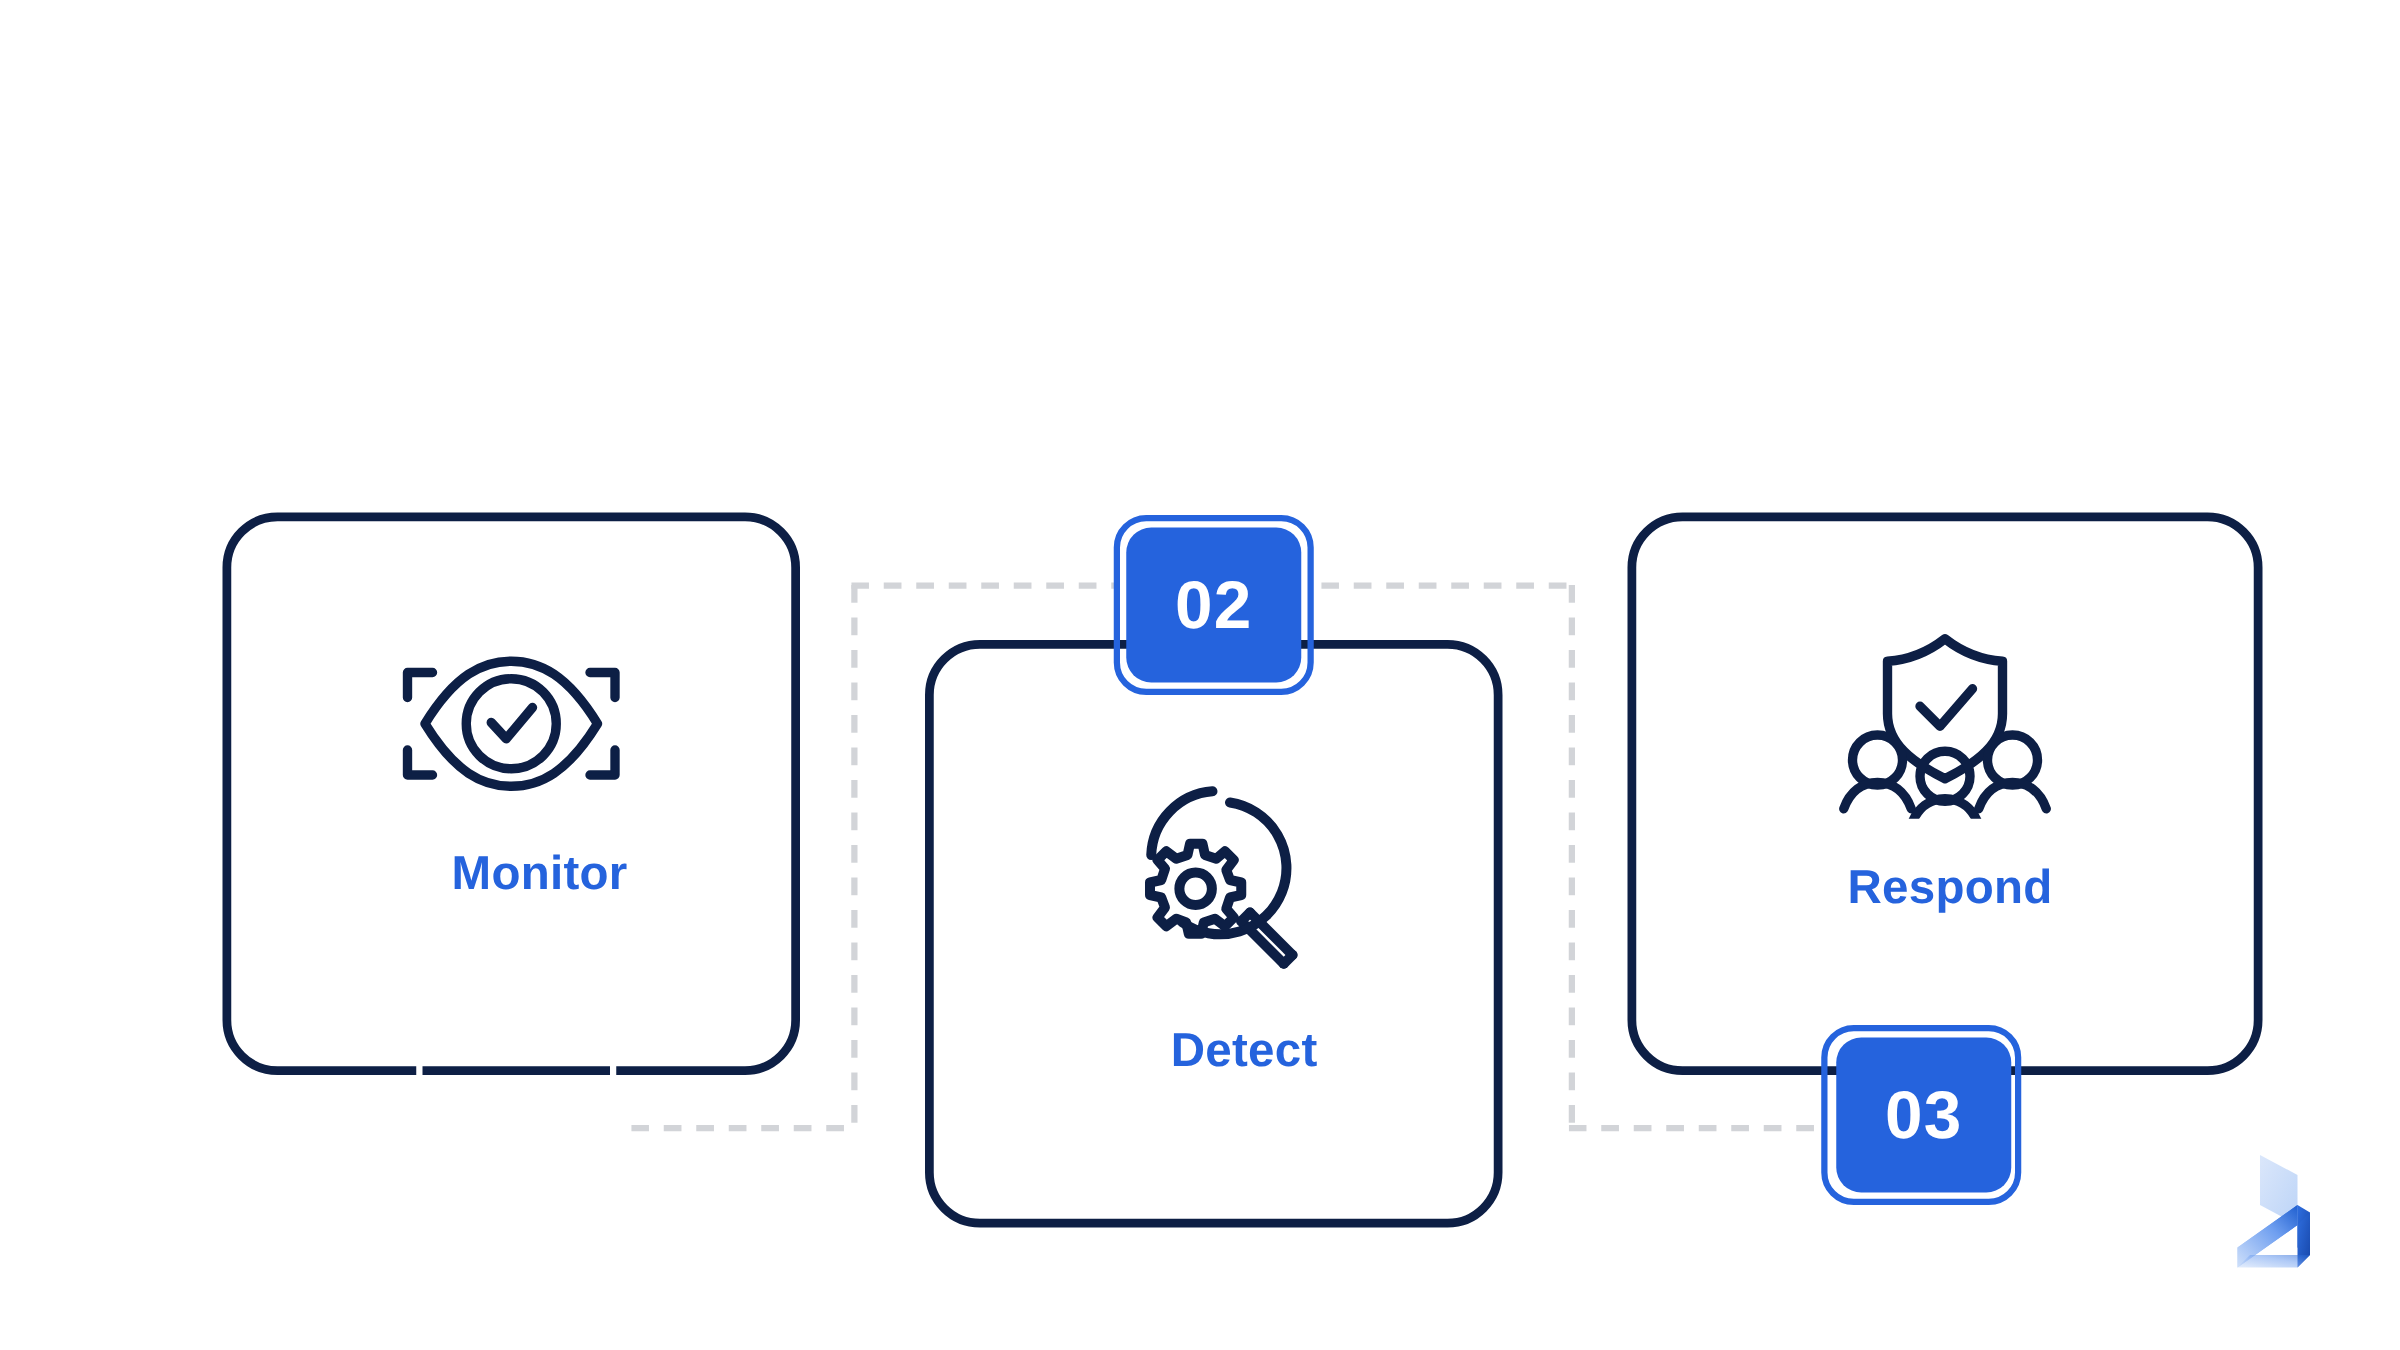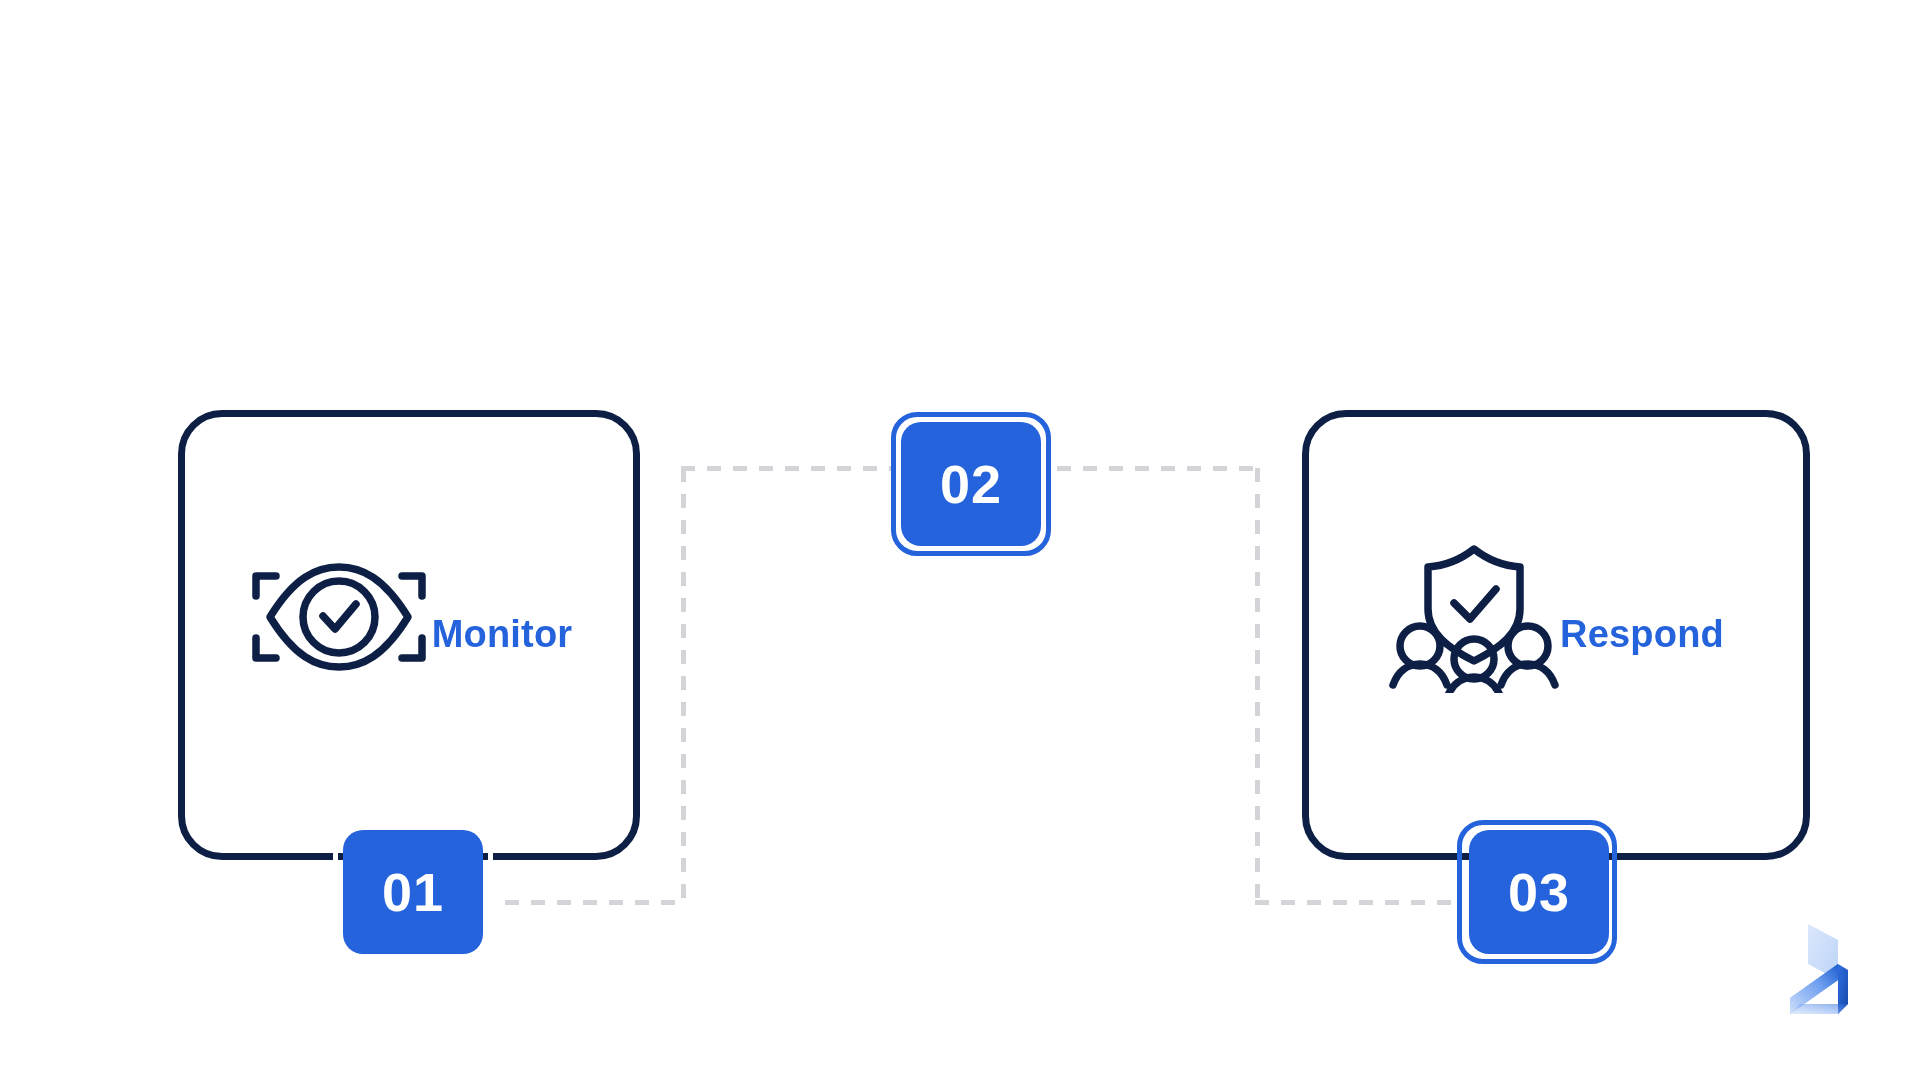--- a/index.html
+++ b/index.html
@@ -65,21 +65,22 @@
     border: 7px solid #0d1f45;
     border-radius: 44px;
     background: #ffffff;
     display: flex;
     flex-direction: column;
     align-items: center;
     justify-content: center;
   }
   .card-inner {
     display: flex;
-    align-items: center;
+    flex-direction: column;
+    align-items: flex-end;
   }
   .card-icon {
     display: block;
     line-height: 0;
   }
   .card-label {
     color: #2563DD;
     font-weight: 700;
     font-size: 38px;
     letter-spacing: 0.2px;
@@ -173,22 +174,45 @@
 
           <circle cx="93" cy="65" r="36"></circle>
 
           <path d="M77 64 L89 77 L110 52"></path>
         </svg>
       </span>
       <span class="card-label">Monitor</span>
     </div>
   </div>
   <div class="badge-ring ring-white" id="ring-01"></div>
-  <div class="badge" id="badge-01">01</div>
-
+
+  <div class="card" id="card-detect">
+    <div class="card-inner">
+      <span class="card-icon">
+        <svg width="166" height="166" viewBox="0 0 166 166" fill="none" stroke="#0d1f45" stroke-width="8" stroke-linecap="round" stroke-linejoin="round">
+
+          <path d="M96 22 A53 53 0 1 1 58 118"></path>
+          <path d="M82 13 A53 53 0 0 0 33 64"></path>
+
+          <path d="M112 110 L146 144"></path>
+          <path d="M105 117 L139 151"></path>
+          <path d="M146 144 L139 151"></path>
+          <path d="M112 110 L105 117"></path>
+
+          <path d="M64 55 L74 55 L76 64 L85 67 L92 61 L99 68 L93 76 L96 84 L105 86 L105 96
+                   L96 98 L93 107 L99 114 L92 121 L84 115 L75 118 L73 127 L63 127 L61 118
+                   L53 115 L45 121 L38 114 L44 106 L41 98 L32 96 L32 86 L41 84 L44 75
+                   L38 68 L45 61 L53 67 L62 64 Z"></path>
+
+          <circle cx="68.5" cy="91" r="13"></circle>
+        </svg>
+      </span>
+      <span class="card-label">Detect</span>
+    </div>
+  </div>
   <div class="badge-ring ring-blue" id="ring-02"></div>
   <div class="badge" id="badge-02">02</div>
 
   <div class="card" id="card-respond">
     <div class="card-inner">
       <span class="card-icon">
         <svg width="172" height="152" viewBox="0 0 172 152" fill="none" stroke="#0d1f45" stroke-width="7.5" stroke-linecap="round" stroke-linejoin="round">
 
           <path d="M86 8 C72 19 55 25 40 26 V68 C40 92 60 107 86 120 C112 107 132 92 132 68 V26
                    C117 25 100 19 86 8 Z"></path>

